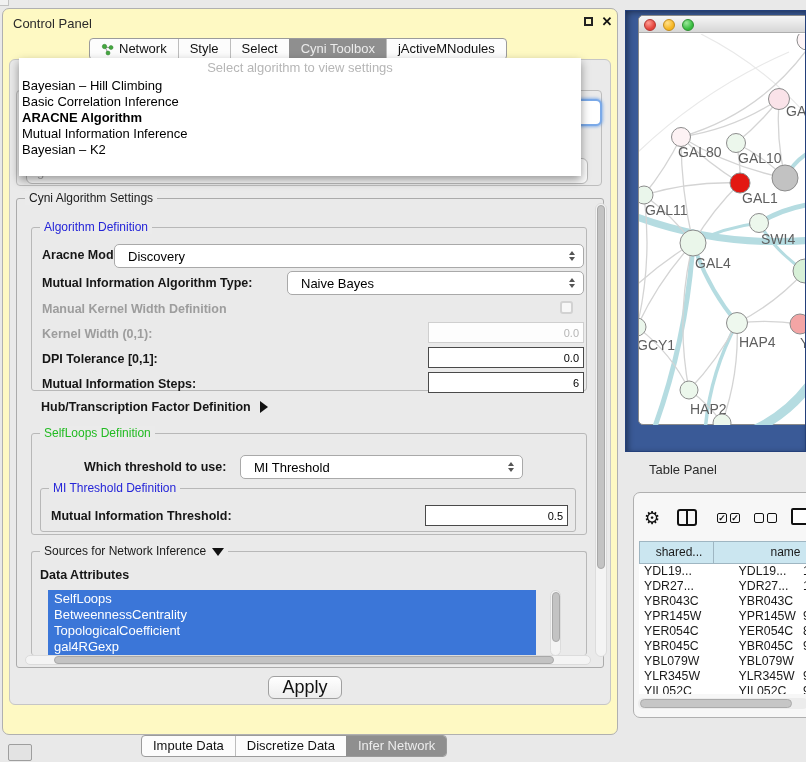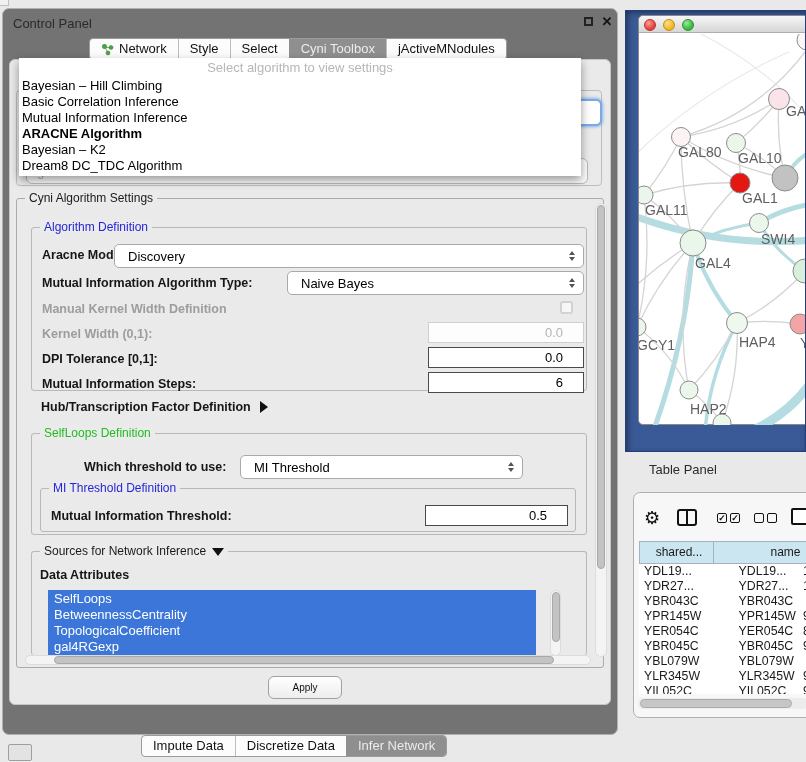--- a/index.html
+++ b/index.html
@@ -2,21 +2,21 @@
 <html><head>
 <meta charset="utf-8">
 <style>
   * { margin:0; padding:0; box-sizing:border-box; }
   body { background:#cfcfcf; }
   .screen { position:relative; width:806px; height:762px; background:#e9e9e9;
             font-family:"Liberation Sans", sans-serif; font-size:13px; color:#1a1a1a; overflow:hidden; }
 
   
   .control-panel { position:absolute; left:2px; top:8px; width:616px; height:727px;
-                   background:#737373; border:1px solid #b0b0b0; border-radius:7px; }
+                   background:#fef9c3; border:1px solid #b0b0b0; border-radius:7px; }
   .corner-artifact { position:absolute; left:0; top:0; width:9px; height:6px; background:#f1f1f1;
                      border-right:1px solid #c2c2c2; border-bottom:1px solid #c2c2c2; }
   .cp-title { position:absolute; left:10px; top:5px; height:20px; line-height:20px; color:#2a2a2a; }
   .float-icon { position:absolute; left:581px; top:8px; width:9px; height:9px; border:2px solid #222; }
   .close-icon { position:absolute; left:597px; top:4px; width:14px; height:18px; line-height:18px;
                 font-weight:bold; font-size:13px; color:#111; text-align:center; }
 
   .tabbar { position:absolute; display:inline-flex; height:22px; border:1px solid #9b9b9b; border-radius:4px;
             background:#fcfcfc; overflow:hidden; }
   .tabbar.top { left:86px; top:29px; }
@@ -62,22 +62,22 @@
   .lbl { position:absolute; font-size:12.5px; font-weight:bold; height:22px; line-height:22px; color:#161616; white-space:nowrap; }
   .lbl.dis { color:#9d9d9d; }
 
   .combo { position:absolute; background:#fff; border:1px solid #a9a9a9; border-radius:5px;
            display:flex; align-items:center; padding:0 24px 0 13px; font-size:13px; color:#000; }
   .arrows { position:absolute; right:8px; top:50%; transform:translateY(-50%); display:flex; flex-direction:column; gap:2px; }
   .arrows i { display:block; width:0; height:0; border-left:3.5px solid transparent; border-right:3.5px solid transparent; }
   .arrows .up { border-bottom:4.5px solid #555; }
   .arrows .dn { border-top:4.5px solid #555; }
 
-  .field { position:absolute; background:#fff; border:1px solid #4a4a4a; font-size:13px; color:#000;
-           display:flex; align-items:center; justify-content:flex-end; padding:0 20px; }
+  .field { position:absolute; background:#fff; border:1px solid #4a4a4a; font-size:11px; color:#000;
+           display:flex; align-items:center; justify-content:flex-end; padding:0 4px; }
   .field.dis { border:1px solid #cfcfcf; background:#fdfdfd; color:#b5b5b5; }
   .checkbox { position:absolute; width:13px; height:13px; border:2px solid #d2d2d2; border-radius:3px; background:#f7f7f7; }
 
   .hub-row { position:absolute; left:24px; top:198px; height:20px; display:flex; align-items:center; gap:9px;
              font-size:12.5px; font-weight:bold; color:#161616; }
   .tri-right { width:0; height:0; border-top:6px solid transparent; border-bottom:6px solid transparent; border-left:8px solid #111; }
   .tri-down  { display:inline-block; width:0; height:0; border-left:6px solid transparent; border-right:6px solid transparent; border-top:8px solid #111; vertical-align:middle; margin-left:6px; }
 
   .attr-list { position:absolute; left:16px; top:38px; width:488px; height:66px; background:#3b76d8;
                color:#fff; overflow:hidden; padding:1px 0 0 6px; }
@@ -85,21 +85,21 @@
 
   .vsb { position:absolute; background:#f4f4f4; border:1px solid #dcdcdc; border-radius:6px; }
   .vsb-main { left:578px; top:4px; width:12px; height:454px; }
   .vsb-thumb { margin:1px; width:8px; background:#c3c3c3; border:1px solid #a8a8a8; border-radius:5px; }
   .hsb { position:absolute; background:#f4f4f4; border:1px solid #dcdcdc; border-radius:5px; }
   .hsb-main { left:8px; top:456px; width:566px; height:10px; }
   .hsb-thumb { margin-top:0px; height:8px; background:#c3c3c3; border:1px solid #a8a8a8; border-radius:5px; }
   .list-vsb { left:518px; top:38px; width:11px; height:66px; }
 
   .apply { position:absolute; left:258px; top:616px; width:74px; height:23px; border:1px solid #a0a0a0;
-           border-radius:6px; background:linear-gradient(#ffffff,#ededed); font-size:10px;
+           border-radius:6px; background:linear-gradient(#ffffff,#ededed); font-size:18px;
            font-family:"Liberation Sans",sans-serif; color:#111; }
 
   
   .desktop { position:absolute; left:625px; top:10px; width:181px; height:442px; background:#3a5a97;
              border:1px solid #24407a; box-shadow: inset 4px 0 6px -2px rgba(0,0,0,.35), inset 0 4px 6px -2px rgba(0,0,0,.3); overflow:hidden; }
   .net-window { position:absolute; left:12px; top:4px; width:176px; height:410px; background:#fff;
                 border:1px solid #8a8a8a; border-radius:5px 0 0 5px; }
   .nw-titlebar { height:17px; background:linear-gradient(#f6f6f6,#d6d6d6); border-bottom:1px solid #aeaeae;
                  border-radius:5px 0 0 0; position:relative; }
   .light { position:absolute; top:2.5px; width:12px; height:12px; border-radius:50%; }
@@ -178,24 +178,23 @@
       <div class="gb-hidden"></div>
       <div class="blue-combo"></div>
       <div class="hidden-combo">
         <span>galFiltered.sif default node</span>
       </div>
 
       <div class="overlay">
         <div class="ph">Select algorithm to view settings</div>
         <div class="dd-item">Bayesian – Hill Climbing</div>
         <div class="dd-item">Basic Correlation Inference</div>
+        <div class="dd-item bold">ARACNE Algorithm</div>
         <div class="dd-item">Mutual Information Inference</div>
-        <div class="dd-item bold">ARACNE Algorithm</div>
         <div class="dd-item">Bayesian – K2</div>
-        <div class="dd-item">Dream8 DC_TDC Algorithm</div>
       </div>
 
       <div class="settings-group">
         <span class="legend dark">Cyni Algorithm Settings</span>
 
         <div class="group algdef">
           <span class="legend blue">Algorithm Definition</span>
 
           <span class="lbl" style="left:10px; top:16px;">Aracne Mode:</span>
           <div class="combo" style="left:82px; top:16px; width:470px; height:24px;">

